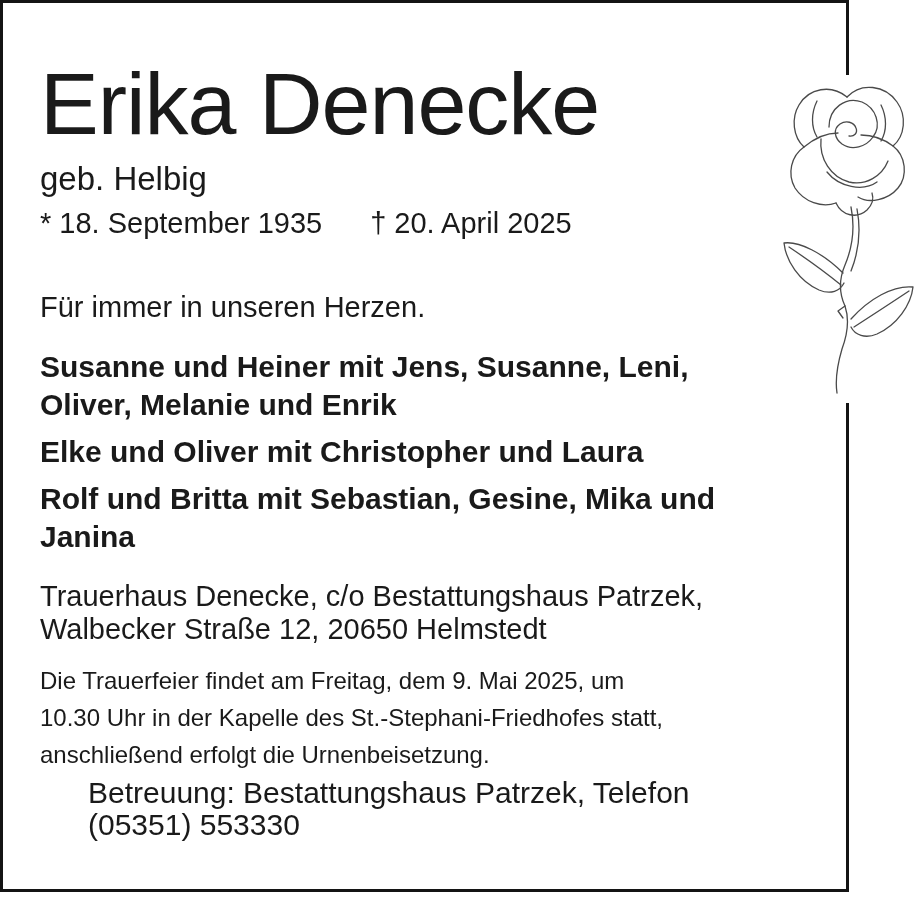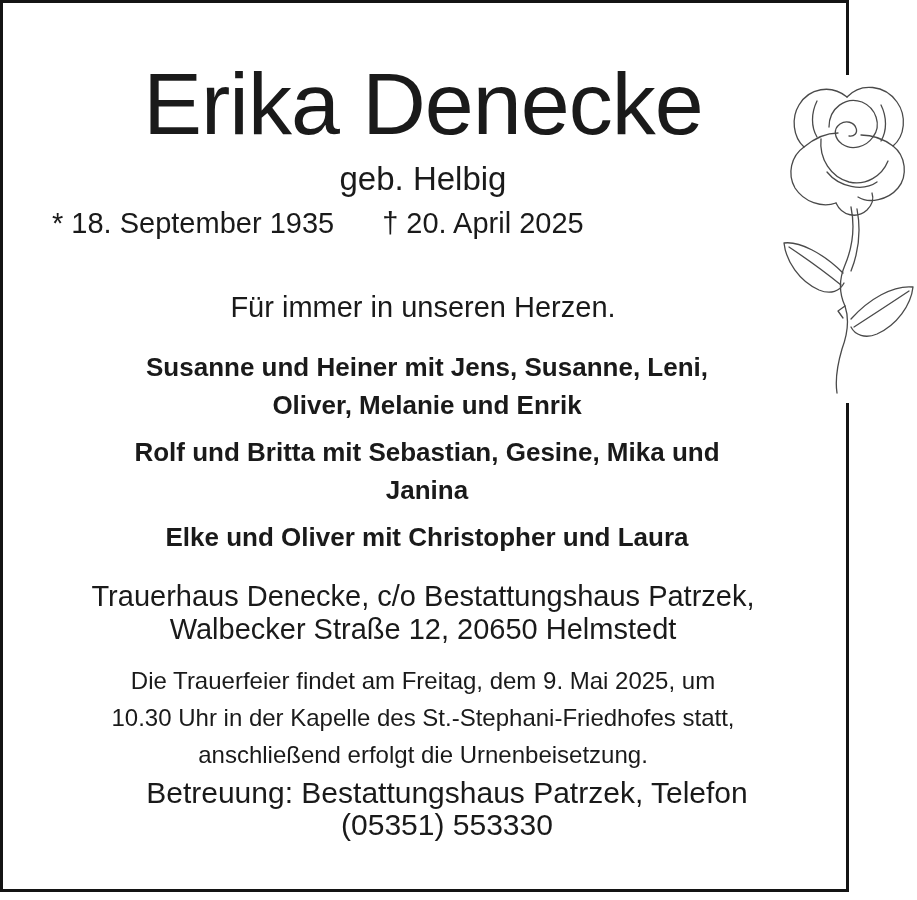--- a/index.html
+++ b/index.html
@@ -31,25 +31,24 @@
     top: 75px;
     width: 136px;
     height: 328px;
     background: #ffffff;
     z-index: 5;
   }
   .rose-wrap svg { display: block; width: 100%; height: 100%; }
 
   .content {
     position: absolute;
-    left: 52px;
+    left: 40px;
     top: 58px;
     width: 742px;
     z-index: 2;
-    text-align: center;
   }
   .page-title {
     font-size: 88px;
     line-height: 92px;
     font-weight: normal;
     letter-spacing: -1px;
     margin: 0;
     white-space: nowrap;
   }
   .subtitle {
@@ -65,24 +64,24 @@
     gap: 48px;
     white-space: nowrap;
   }
   .motto {
     font-size: 29px;
     line-height: 34px;
     margin-top: 50px;
   }
   .mourners { margin-top: 24px; }
   .mourner-par {
-    font-size: 26px;
+    font-size: 30px;
     font-weight: bold;
     line-height: 38px;
-    margin: 0 0 9px 8px;
+    margin: 0 0 9px 0;
   }
   .condolence {
     margin-top: 24px;
     font-size: 29px;
     line-height: 33px;
   }
   .service {
     margin-top: 16px;
     font-size: 24px;
     line-height: 37px;
@@ -141,25 +140,25 @@
   </div>
 
   <div class="motto">Für immer in unseren Herzen.</div>
 
   <div class="mourners">
     <p class="mourner-par">
       <span>Susanne und Heiner mit Jens, Susanne, Leni,</span><br>
       <span>Oliver, Melanie und Enrik</span>
     </p>
     <p class="mourner-par">
+      <span>Elke und Oliver mit Christopher und Laura</span>
+    </p>
+    <p class="mourner-par">
       <span>Rolf und Britta mit Sebastian, Gesine, Mika und</span><br>
       <span>Janina</span>
-    </p>
-    <p class="mourner-par">
-      <span>Elke und Oliver mit Christopher und Laura</span>
     </p>
   </div>
 
   <div class="condolence">
     <div>Trauerhaus Denecke, c/o Bestattungshaus Patrzek,</div>
     <div>Walbecker Straße 12, 20650 Helmstedt</div>
   </div>
 
   <div class="service">
     <div>Die Trauerfeier findet am Freitag, dem 9. Mai 2025, um</div>

